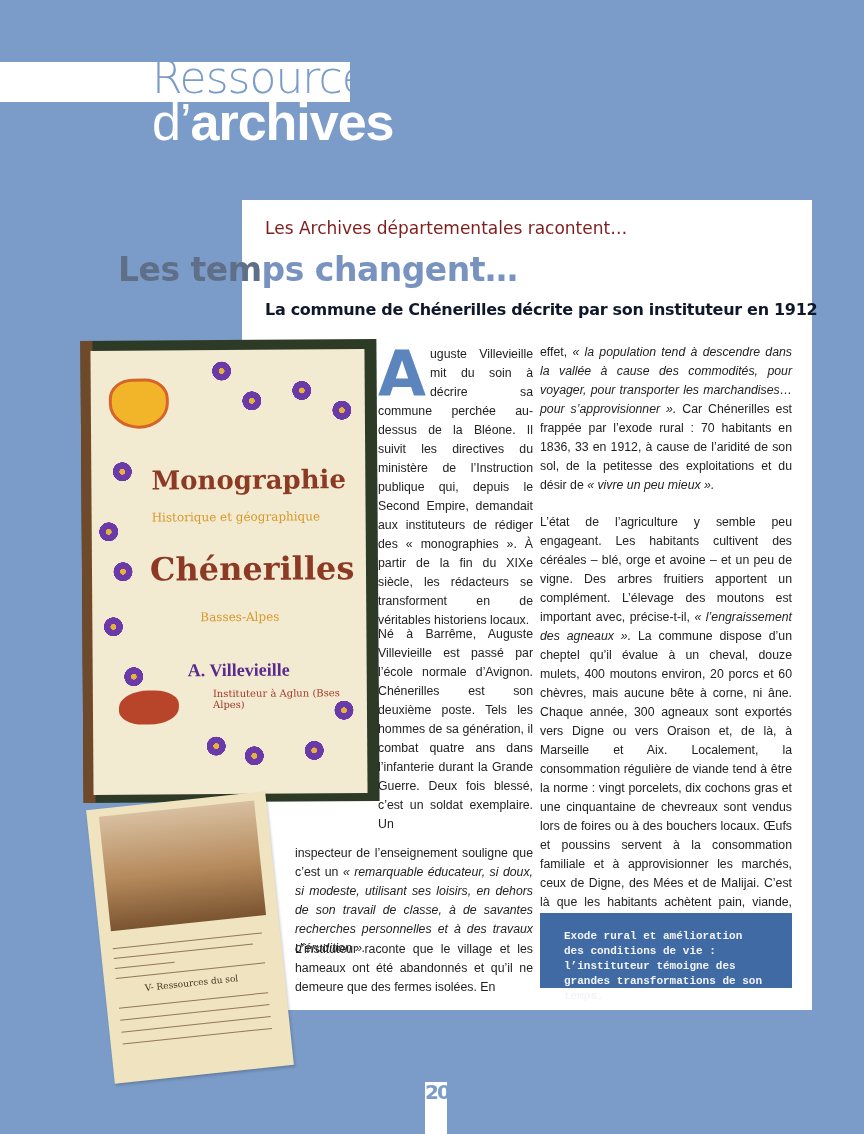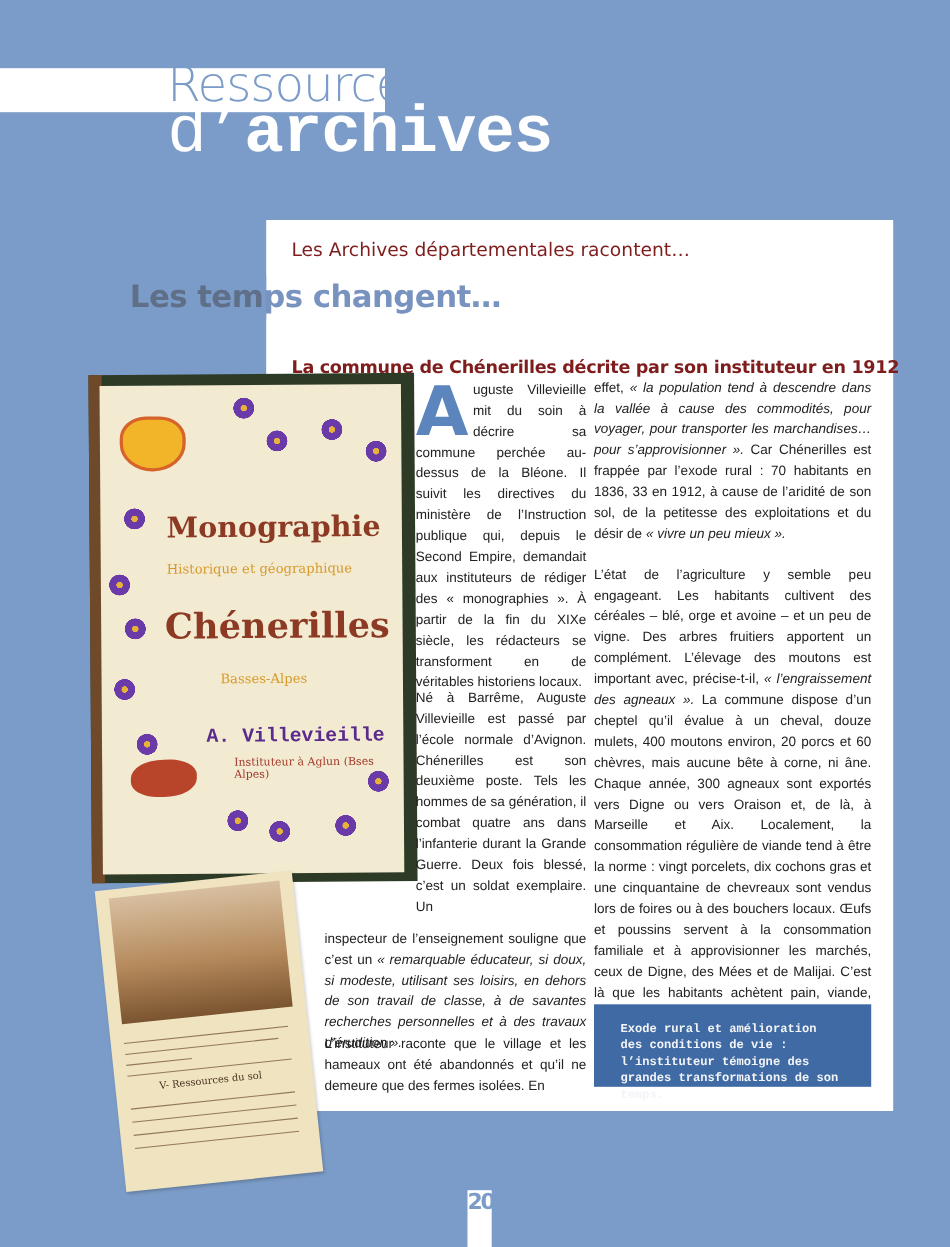--- a/index.html
+++ b/index.html
@@ -1,50 +1,50 @@
 <!DOCTYPE html>
 <html><head>
 <meta charset="utf-8">
 <style>
   html,body{margin:0;padding:0;}
   body{width:864px;height:1134px;position:relative;overflow:hidden;background:#7b9cc8;font-family:"Liberation Sans",sans-serif;}
   .abs{position:absolute;}
   
   .band{left:0;top:62px;width:350px;height:40px;background:#ffffff;}
   .h1{left:152px;top:54px;font-family:"DejaVu Sans",sans-serif;font-weight:300;font-size:44px;line-height:48px;color:#7b9cc8;letter-spacing:-1px;}
-  .h2{left:152px;top:98px;font-family:Liberation Mono, monospace;font-size:60px;line-height:48px;color:#ffffff;letter-spacing:-1px;}
+  .h2{left:152px;top:98px;font-family:Liberation Sans, sans-serif;font-size:52px;line-height:48px;color:#ffffff;letter-spacing:-1px;}
   .h2 b{font-weight:bold;}
   
   .panel{left:242px;top:200px;width:570px;height:810px;background:#ffffff;}
   .kicker{left:265px;top:218px;font-family:"DejaVu Sans",sans-serif;font-size:17px;color:#7f1d1d;}
   .titlebar{left:110px;top:250px;width:132px;height:40px;background:#7b9cc8;}
-  .title{left:118px;top:250px;font-family:"DejaVu Sans",sans-serif;font-weight:bold;font-size:28px;line-height:40px;color:#7893bf;letter-spacing:-0.5px;}
+  .title{left:118px;top:250px;font-family:"DejaVu Sans",sans-serif;font-weight:bold;font-size:33px;line-height:40px;color:#7893bf;letter-spacing:-0.5px;}
   .title .first{color:#5f6f88;}
-  .subtitle{left:265px;top:300px;font-family:"DejaVu Sans",sans-serif;font-weight:bold;font-size:16px;color:#7f1d1d;letter-spacing:-0.3px;margin-top:24px;}
+  .subtitle{left:265px;top:300px;font-family:"DejaVu Sans",sans-serif;font-weight:bold;font-size:16px;color:#0f172a;letter-spacing:-0.3px;}
   
   .col{font-family:"Liberation Sans",sans-serif;font-size:12.3px;line-height:19px;color:#222;text-align:justify;}
   .col p{margin:0 0 19px 0;}
   .col i{font-style:italic;}
   .dropcap{float:left;font-family:"DejaVu Sans",sans-serif;font-weight:bold;font-size:62px;line-height:54px;color:#5d85bd;margin:2px 4px 0 0;}
   .colA{left:378px;top:345px;width:155px;}
   .colA2{left:378px;top:625px;width:155px;}
   .colA3{left:295px;top:844px;width:238px;}
   .colA4{left:295px;top:940px;width:238px;}
   .colB{left:540px;top:343px;width:252px;}
   .colB2{left:540px;top:513px;width:252px;}
   .caption{left:540px;top:913px;width:252px;height:75px;background:#3f6aa3;box-sizing:border-box;padding:16px 24px 0 24px;font-family:Liberation Mono, monospace;font-weight:bold;font-size:11px;line-height:15px;color:#f2f4f8;}
   
   .book{left:82px;top:340px;width:296px;height:462px;background:#2d3a26;transform:rotate(-0.4deg);}
   .bookpage{position:absolute;left:10px;top:10px;right:12px;bottom:8px;background:#f3ead2;overflow:hidden;}
   .bookspine{position:absolute;left:0;top:0;width:12px;bottom:0;background:#6e4a2a;}
   .bk-t1{position:absolute;left:60px;top:115px;font-family:"DejaVu Serif",serif;font-weight:bold;font-size:26px;color:#8c3a24;}
   .bk-t2{position:absolute;left:60px;top:160px;font-family:"DejaVu Serif",serif;font-size:12px;color:#d69a2a;}
   .bk-t3{position:absolute;left:58px;top:200px;font-family:"DejaVu Serif",serif;font-weight:bold;font-size:32px;color:#8c3a24;}
   .bk-t4{position:absolute;left:108px;top:260px;font-family:"DejaVu Serif",serif;font-size:12px;color:#d69a2a;}
-  .bk-t5{position:absolute;left:95px;top:310px;font-family:Liberation Mono, monospace;font-weight:bold;font-size:18px;color:#5a2b8c;}
+  .bk-t5{position:absolute;left:95px;top:310px;font-family:Liberation Serif, serif;font-weight:bold;font-size:18px;color:#5a2b8c;}
   .bk-t6{position:absolute;left:120px;top:338px;font-family:"DejaVu Serif",serif;font-size:10px;color:#a33a2a;}
   .flower{position:absolute;width:22px;height:22px;border-radius:50%;background:radial-gradient(circle,#e6b23a 0 18%,#6a3aa8 20% 60%,transparent 62%);}
   .bird{position:absolute;left:26px;top:340px;width:60px;height:34px;background:#b8452a;border-radius:50% 40% 50% 40%;}
   .butterfly{position:absolute;left:18px;top:28px;width:54px;height:44px;background:#f2b52a;border-radius:40% 40% 50% 50%;border:3px solid #d5632a;}
   .letter{left:100px;top:800px;width:180px;height:275px;background:#f0e3c0;transform:rotate(-6deg);box-shadow:1px 2px 3px rgba(0,0,0,.2);overflow:hidden;}
   .photo{position:absolute;left:12px;top:8px;width:156px;height:115px;background:linear-gradient(180deg,#d8bfa0 0%,#b58a5c 55%,#7a5430 100%);}
   .hw{position:absolute;left:12px;height:1px;background:#6b4a2a;opacity:.7;}
   .hw-label{position:absolute;left:40px;top:178px;font-family:"DejaVu Serif",serif;font-size:9px;color:#4a3420;}
   
   .pagebar{left:425px;top:1082px;width:22px;height:52px;background:#ffffff;}

